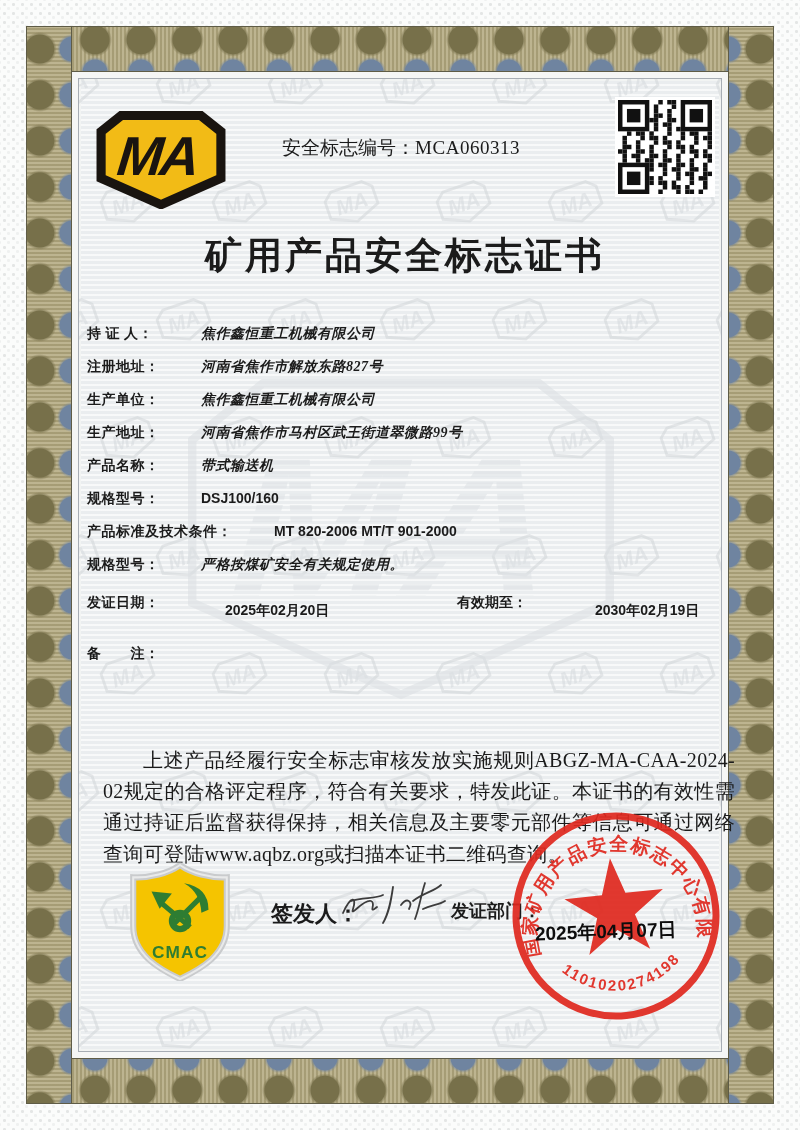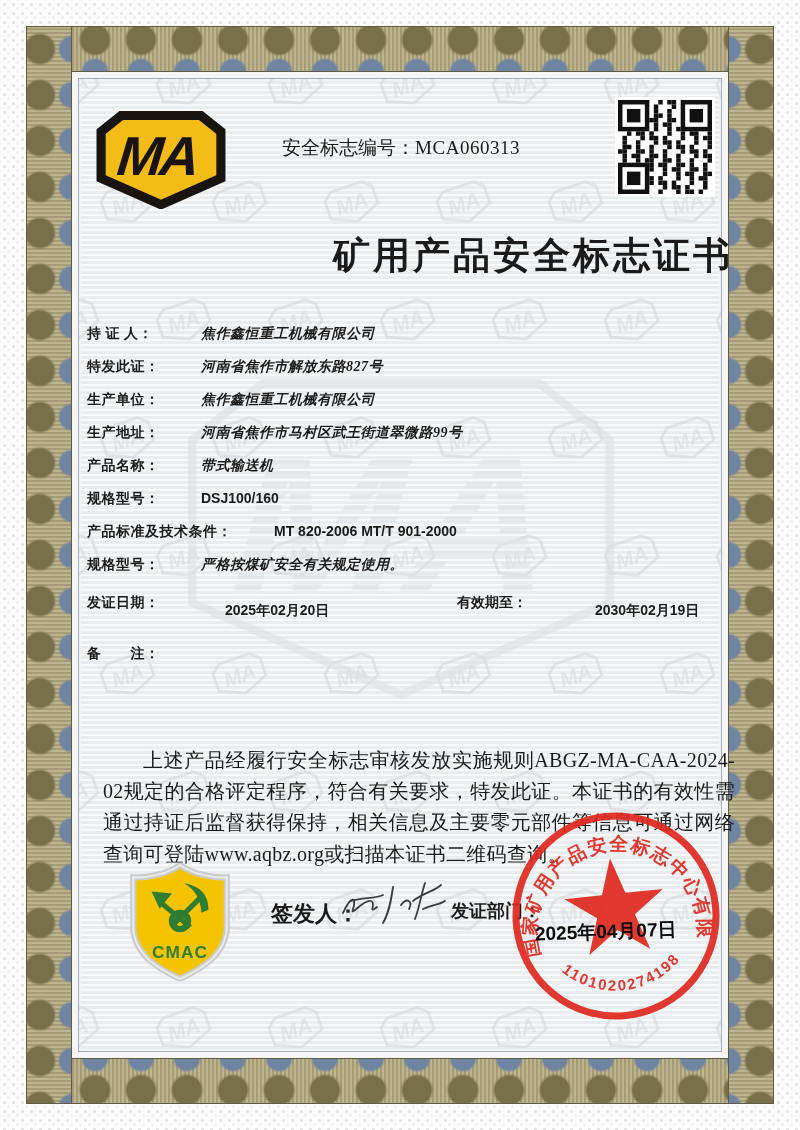--- a/index.html
+++ b/index.html
@@ -48,21 +48,21 @@
   .wm-layer{position:absolute;inset:0;overflow:hidden;z-index:0;}
   .wm{position:absolute;width:58px;height:42px;transform:rotate(-19deg);opacity:.55;}
   .big-wm{position:absolute;left:92px;top:290px;z-index:0;opacity:.6;}
   .txt{position:absolute;z-index:2;}
   
   .ma-logo{left:16px;top:32px;width:132px;height:98px;}
   .serial{left:0;top:56px;width:644px;text-align:center;font-size:19px;}
   .serial b{font-weight:normal;letter-spacing:.5px;}
   .qr{left:536px;top:18px;width:100px;height:100px;background:#fff;padding:3px;box-sizing:border-box;}
   
-  .title{left:10px;top:152px;width:644px;text-align:right;font-size:37px;font-weight:bold;letter-spacing:3px;}
+  .title{left:4px;top:152px;width:644px;text-align:center;font-size:37px;font-weight:bold;letter-spacing:3px;}
   
   .fields{left:8px;top:246px;width:630px;display:flex;flex-direction:column;}
   .frow{display:flex;align-items:flex-start;height:33px;font-size:14px;}
   .frow .lab{font-weight:600;width:114px;flex:none;letter-spacing:.5px;}
   .frow .lab.wide{width:auto;margin-right:42px;}
   .frow .val{font-weight:bold;font-style:italic;letter-spacing:.5px;}
   .frow .val.num{font-style:normal;font-family:"Liberation Sans",sans-serif;font-weight:bold;letter-spacing:0;}
   .frow.dates{margin-top:5px;gap:24px;}
   .frow.dates .val{width:208px;flex:none;margin-top:8px;}
   .frow.dates .lab2{font-weight:600;width:114px;flex:none;}
@@ -438,21 +438,21 @@
         </svg></div>
 
     <div class="txt title">矿用产品安全标志证书</div>
 
     <div class="txt fields">
       <div class="frow">
         <span class="lab">持 证 人：</span>
         <span class="val">焦作鑫恒重工机械有限公司</span>
       </div>
       <div class="frow">
-        <span class="lab">特发此证：</span>
+        <span class="lab">注册地址：</span>
         <span class="val">河南省焦作市解放东路827号</span>
       </div>
       <div class="frow">
         <span class="lab">生产单位：</span>
         <span class="val">焦作鑫恒重工机械有限公司</span>
       </div>
       <div class="frow">
         <span class="lab">生产地址：</span>
         <span class="val">河南省焦作市马村区武王街道翠微路99号</span>
       </div>

